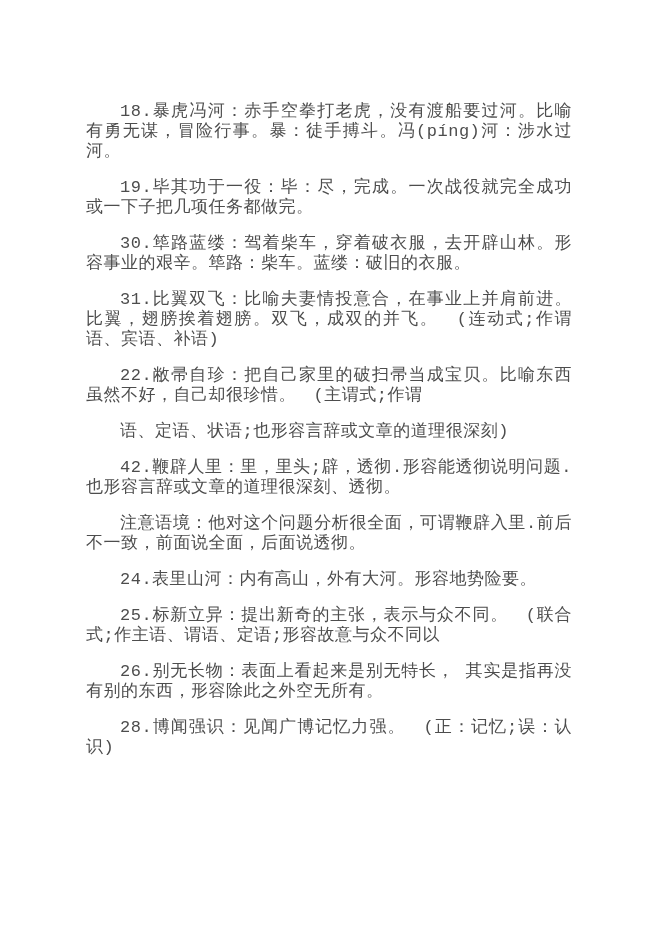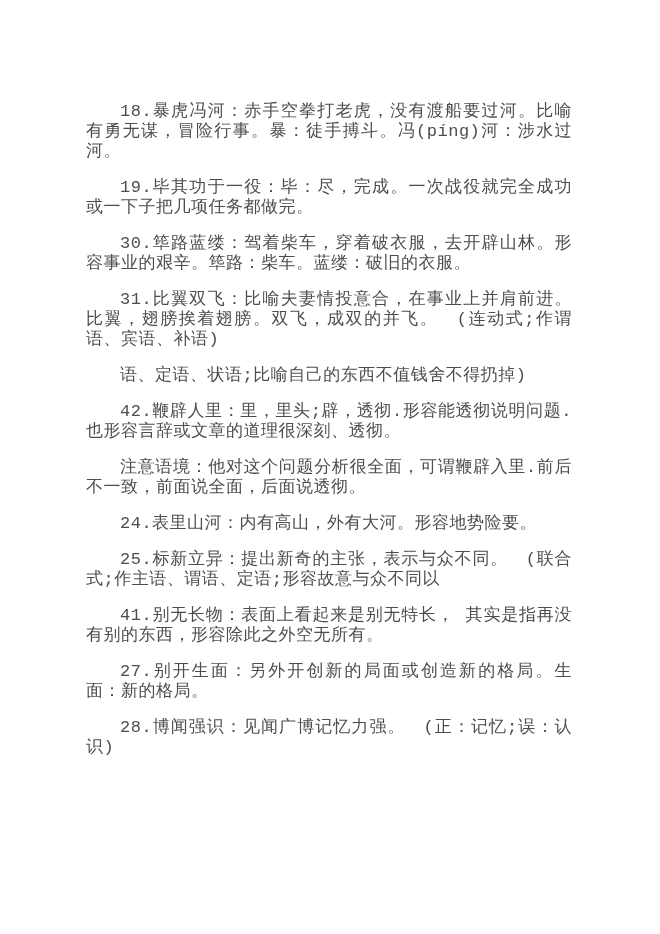--- a/index.html
+++ b/index.html
@@ -28,21 +28,21 @@
   }
 </style>
 </head>
 <body>
 
 <div class="page">
   <p class="para">18.暴虎冯河：赤手空拳打老虎，没有渡船要过河。比喻有勇无谋，冒险行事。暴：徒手搏斗。冯(píng)河：涉水过河。</p>
   <p class="para">19.毕其功于一役：毕：尽，完成。一次战役就完全成功或一下子把几项任务都做完。</p>
   <p class="para">30.筚路蓝缕：驾着柴车，穿着破衣服，去开辟山林。形容事业的艰辛。筚路：柴车。蓝缕：破旧的衣服。</p>
   <p class="para">31.比翼双飞：比喻夫妻情投意合，在事业上并肩前进。比翼，翅膀挨着翅膀。双飞，成双的并飞。　(连动式;作谓语、宾语、补语)</p>
-  <p class="para">语、定语、状语;比喻自己的东西不值钱舍不得扔掉)</p>
+  <p class="para">22.敝帚自珍：把自己家里的破扫帚当成宝贝。比喻东西虽然不好，自己却很珍惜。　(主谓式;作谓</p>
+  <p class="para">语、定语、状语;也形容言辞或文章的道理很深刻)</p>
   <p class="para">42.鞭辟人里：里，里头;辟，透彻.形容能透彻说明问题.也形容言辞或文章的道理很深刻、透彻。</p>
   <p class="para">注意语境：他对这个问题分析很全面，可谓鞭辟入里.前后不一致，前面说全面，后面说透彻。</p>
   <p class="para">24.表里山河：内有高山，外有大河。形容地势险要。</p>
   <p class="para">25.标新立异：提出新奇的主张，表示与众不同。　(联合式;作主语、谓语、定语;形容故意与众不同以</p>
-  <p class="para">41.别无长物：表面上看起来是别无特长，  其实是指再没有别的东西，形容除此之外空无所有。</p>
-  <p class="para">27.别开生面：另外开创新的局面或创造新的格局。生面：新的格局。</p>
+  <p class="para">26.别无长物：表面上看起来是别无特长，  其实是指再没有别的东西，形容除此之外空无所有。</p>
   <p class="para">28.博闻强识：见闻广博记忆力强。　(正：记忆;误：认识)</p>
 </div>
 
 </body></html>

